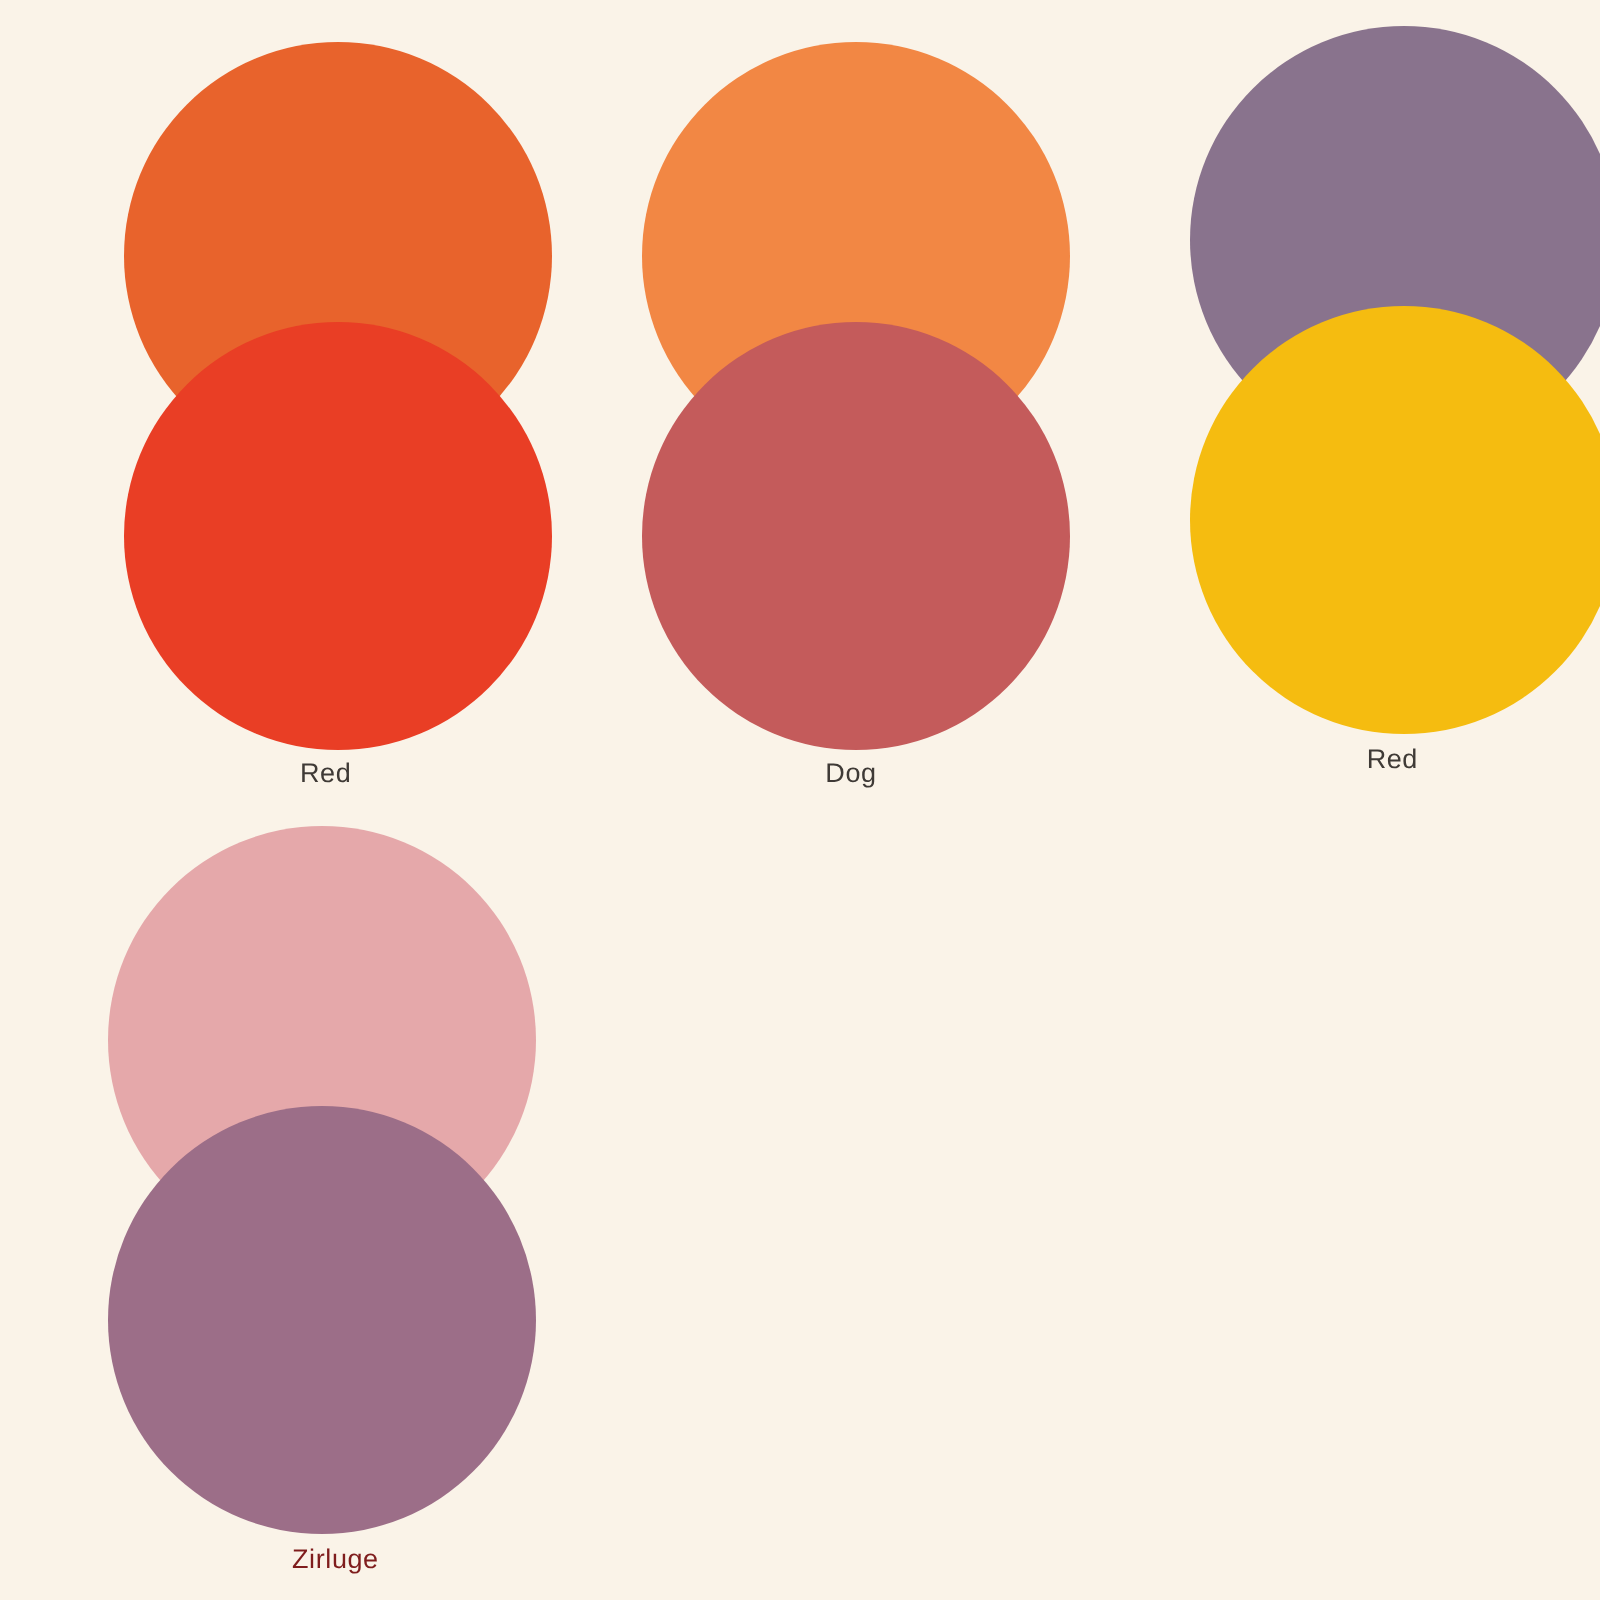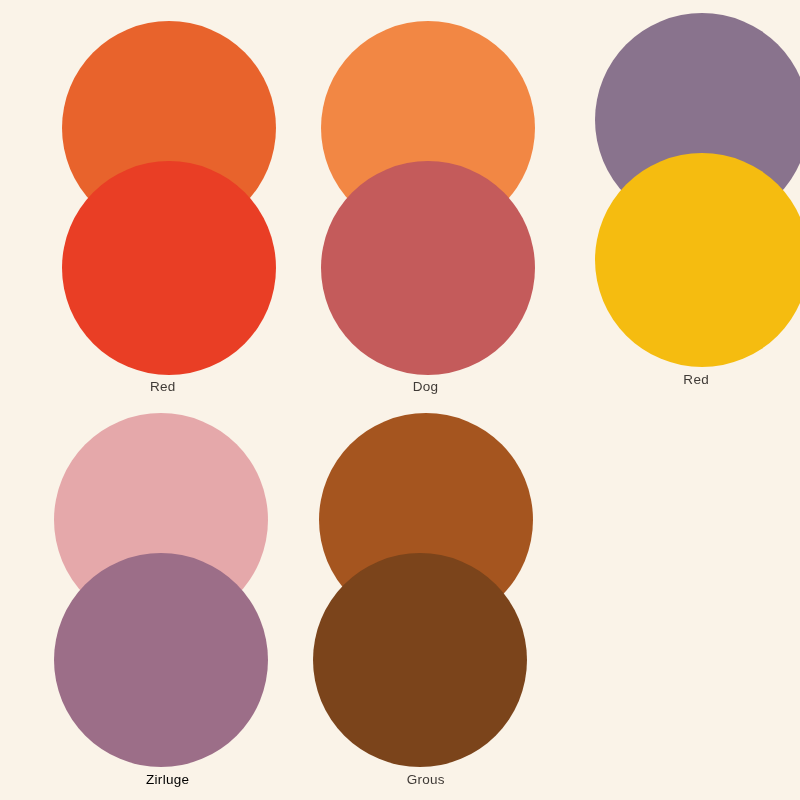--- a/index.html
+++ b/index.html
@@ -102,25 +102,18 @@
         <div class="color-circle circle-front" style="background: rgb(245, 188, 16);"></div>
       </div>
       <div class="swatch-caption" style="color: rgb(63, 58, 54);">Red</div>
     </div>
 
     <div class="swatch-cell col-2 row-2">
       <div class="circle-stack">
         <div class="color-circle circle-back" style="background: rgb(229, 168, 170);"></div>
         <div class="color-circle circle-front" style="background: rgb(156, 110, 136);"></div>
       </div>
-      <div class="swatch-caption" style="color: #000000;">Zirluge</div>
+      <div class="swatch-caption" style="color: #7f1d1d;">Zirluge</div>
     </div>
 
-    <div class="swatch-cell col-3 row-2">
-      <div class="circle-stack">
-        <div class="color-circle circle-back" style="background: rgb(165, 85, 31);"></div>
-        <div class="color-circle circle-front" style="background: rgb(123, 68, 27);"></div>
-      </div>
-      <div class="swatch-caption" style="color: rgb(63, 58, 54);">Grous</div>
-    </div>
 
   </div>
 </div>
 
 </body></html>

